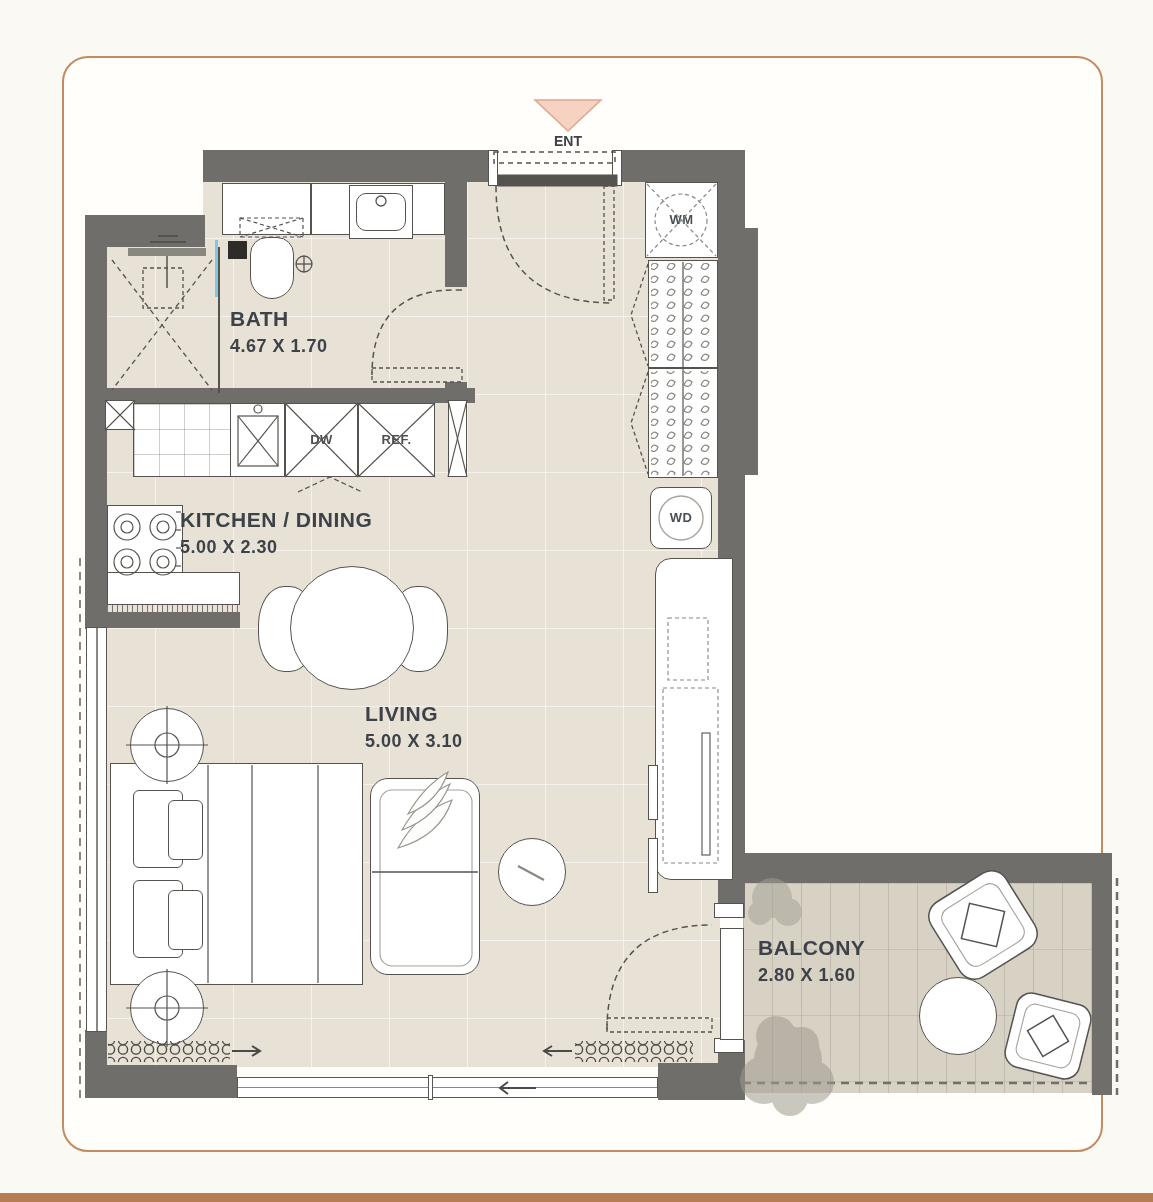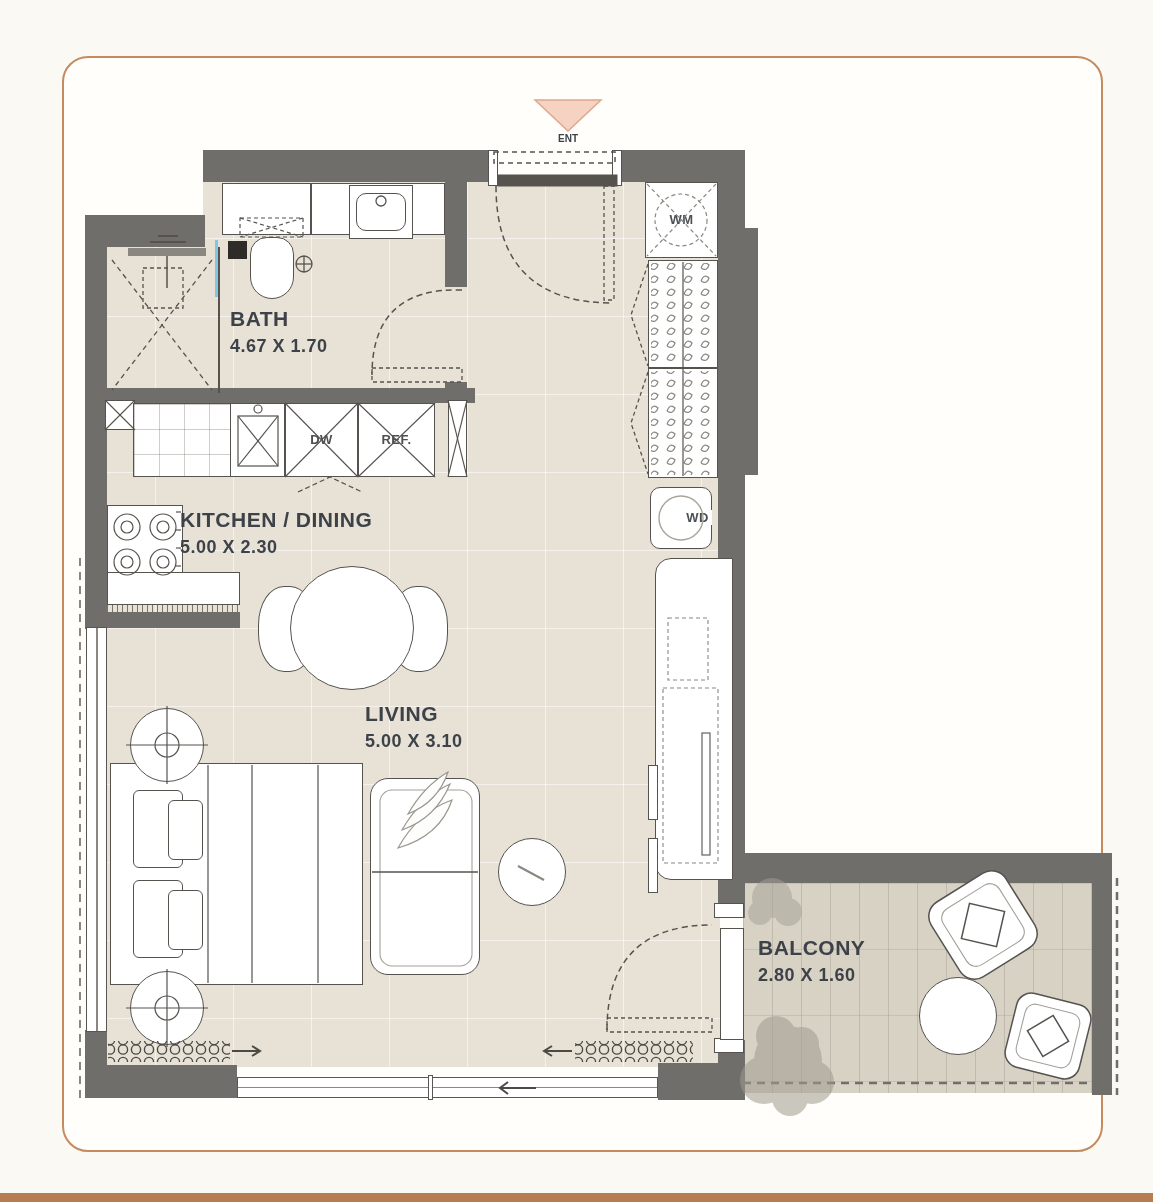--- a/index.html
+++ b/index.html
@@ -21,21 +21,21 @@
   .tilegrid{background-image:linear-gradient(rgba(120,115,108,.35) 1px,transparent 1px),
             linear-gradient(90deg,rgba(120,115,108,.35) 1px,transparent 1px);
             background-size:25px 25px;}
   .whitepatch{position:absolute;background:#fffefb;}
   .win{position:absolute;background:#fff;border:1px solid #5a5753;box-sizing:border-box;}
   .room-label{position:absolute;text-align:left;color:#3d4249;font-weight:bold;line-height:1.25;}
   .rname{font-size:21px;letter-spacing:.5px;}
   .rdims{font-size:18px;letter-spacing:.5px;margin-top:3px;}
   .appl{position:absolute;text-align:center;font-weight:bold;font-size:13px;color:#4b5055;letter-spacing:.5px;}
   .appl span{background:#fff;padding:0 3px;}
-  .ent-label{position:absolute;text-align:center;font-weight:bold;font-size:10px;color:#3d4249;}
+  .ent-label{position:absolute;text-align:center;font-weight:bold;font-size:14px;color:#3d4249;}
   .circ{border-radius:50%;}
   .overlay{position:absolute;left:0;top:0;pointer-events:none;}
   .footer{position:absolute;left:0;top:1193px;width:1153px;height:9px;background:#b57d51;}
 </style>
 </head>
 <body>
 
 <div class="page">
 
   <div class="card"></div>
@@ -127,21 +127,21 @@
     <div class="rname">LIVING</div>
     <div class="rdims">5.00 X 3.10</div>
   </div>
   <div class="room-label" style="left:758px;top:935px;width:195px;">
     <div class="rname">BALCONY</div>
     <div class="rdims">2.80 X 1.60</div>
   </div>
 
   <div class="appl" style="left:645px;top:212px;width:73px;">
     <span>WM</span></div>
-  <div class="appl" style="left:650px;top:510px;width:62px;text-align:right;">
+  <div class="appl" style="left:650px;top:510px;width:62px;">
     <span>WD</span></div>
   <div class="appl" style="left:285px;top:432px;width:73px;">
     <span>DW</span></div>
   <div class="appl" style="left:358px;top:432px;width:77px;">
     <span>REF.</span></div>
   <div class="ent-label" style="left:535px;top:133px;width:66px;">
     <span>ENT</span></div>
 
   <svg class="overlay" width="1153" height="1202" viewBox="0 0 1153 1202">
     <defs>

